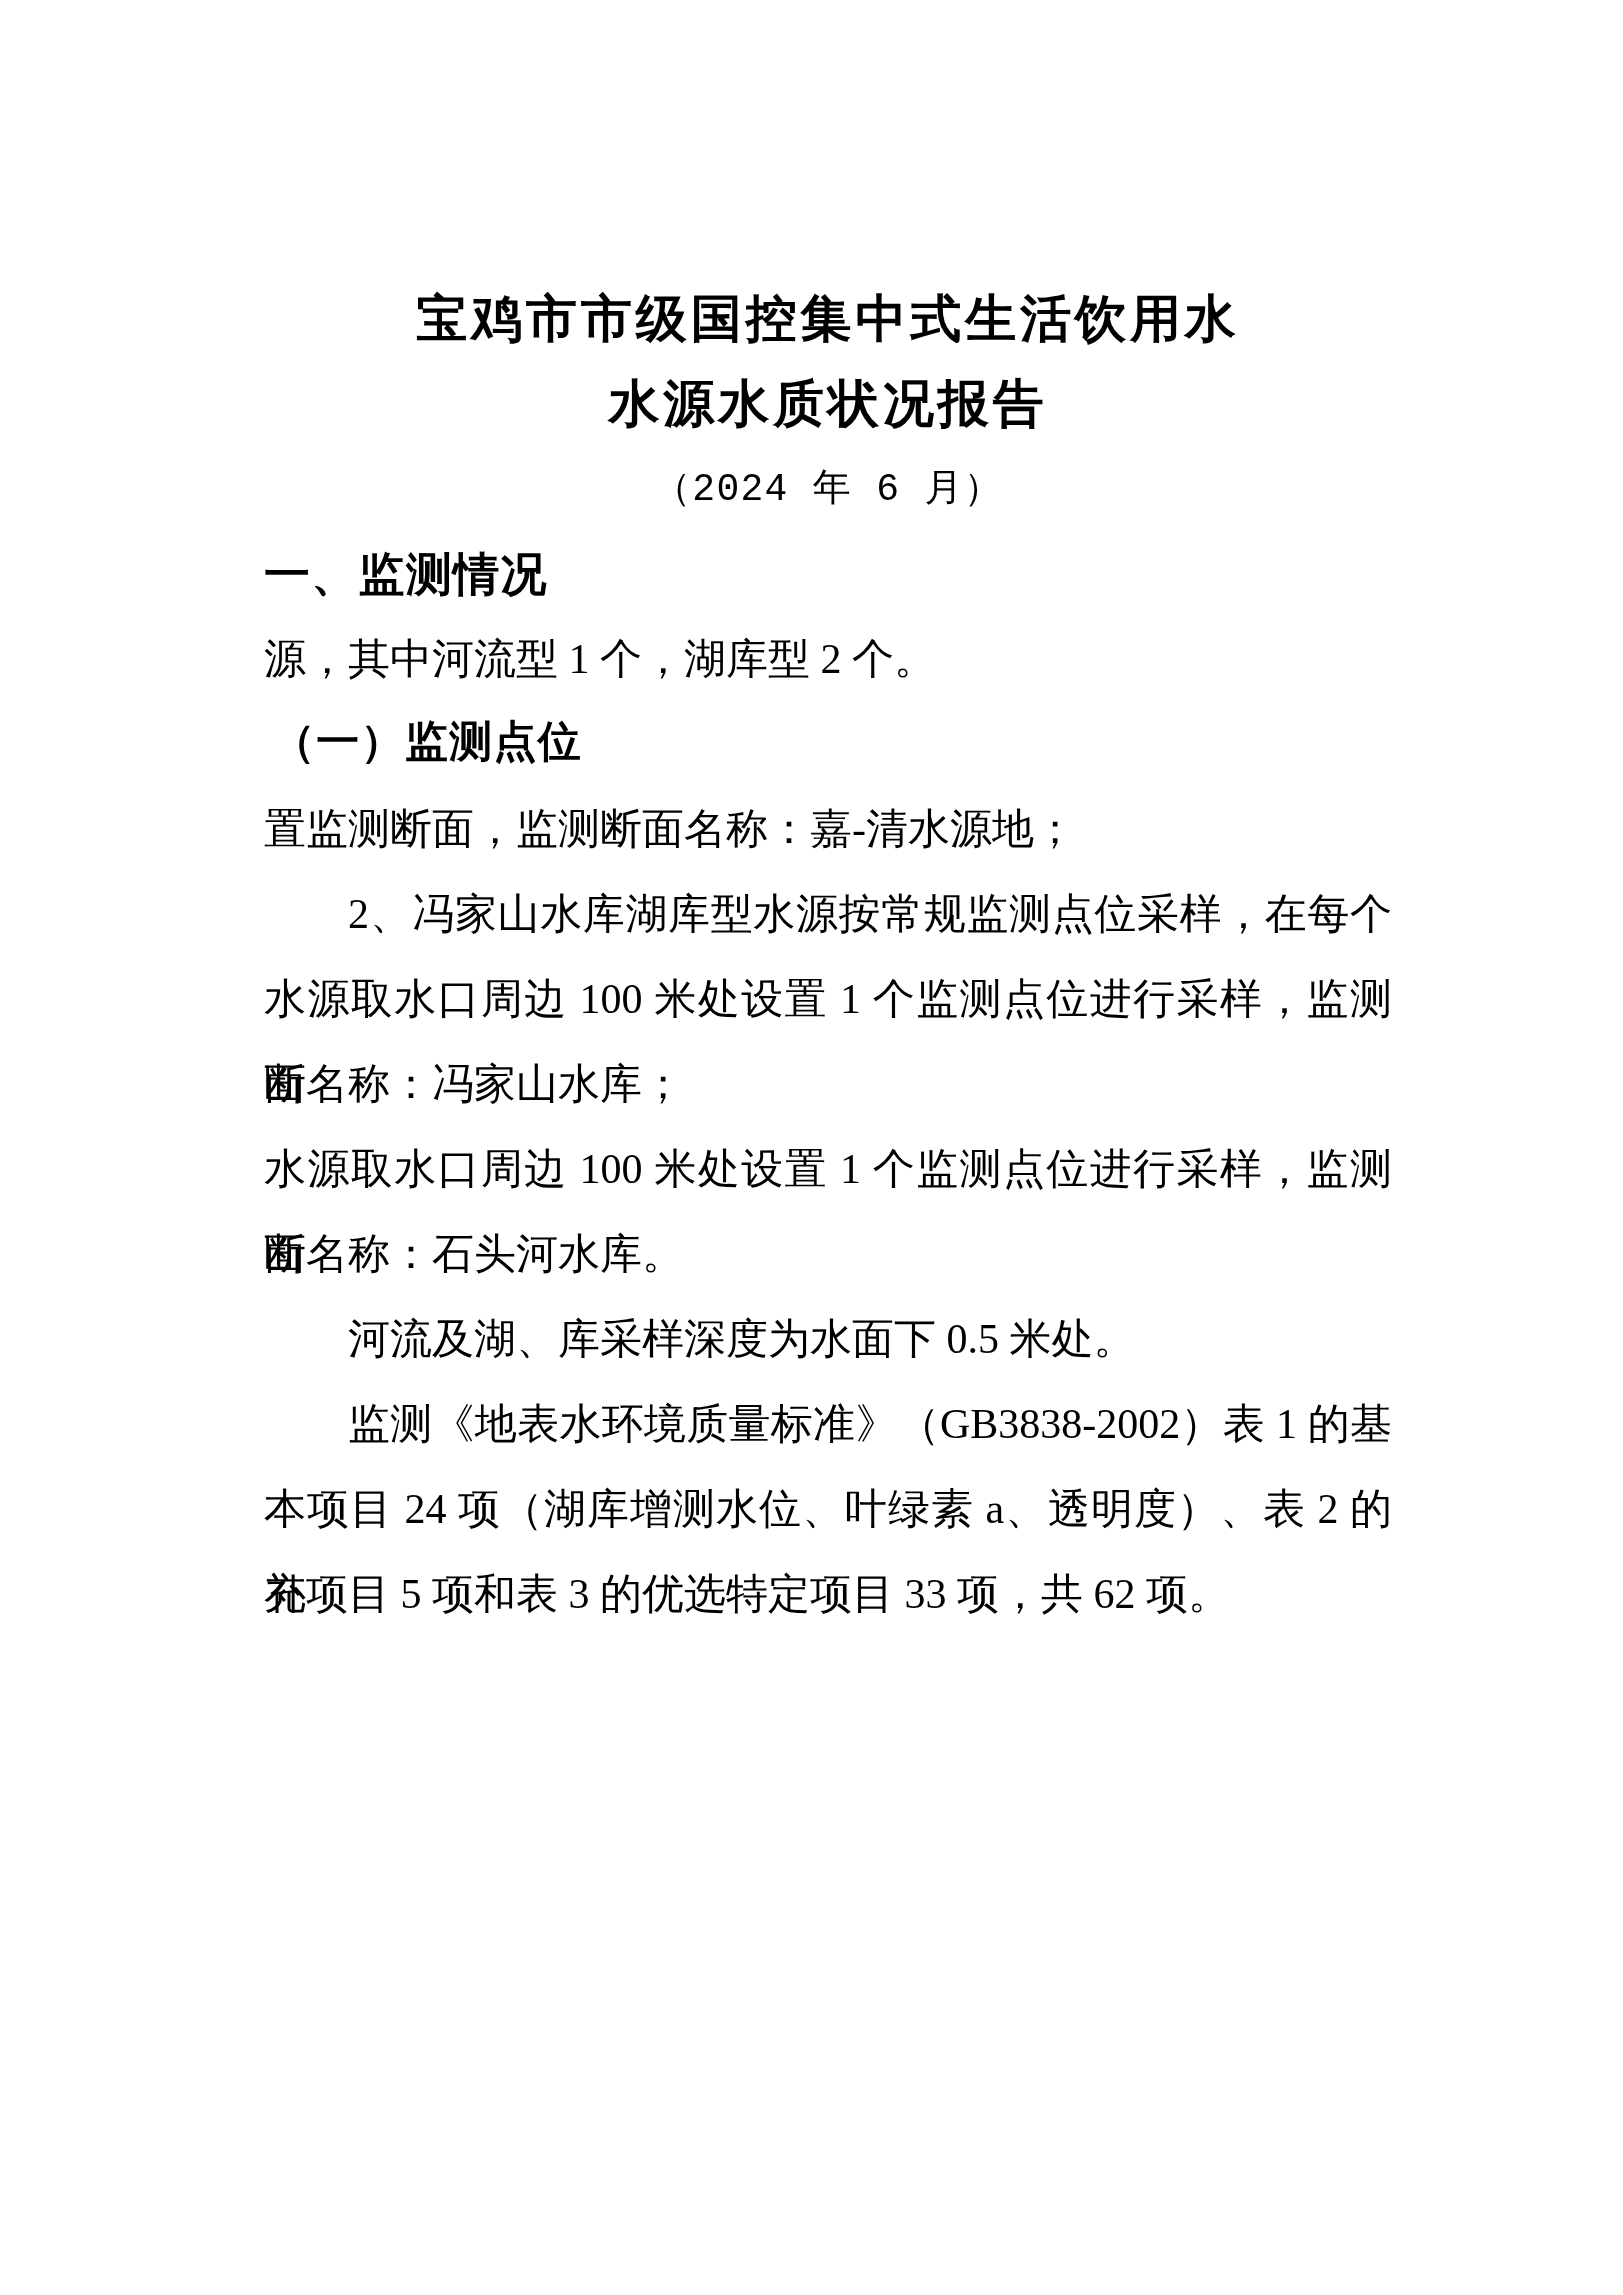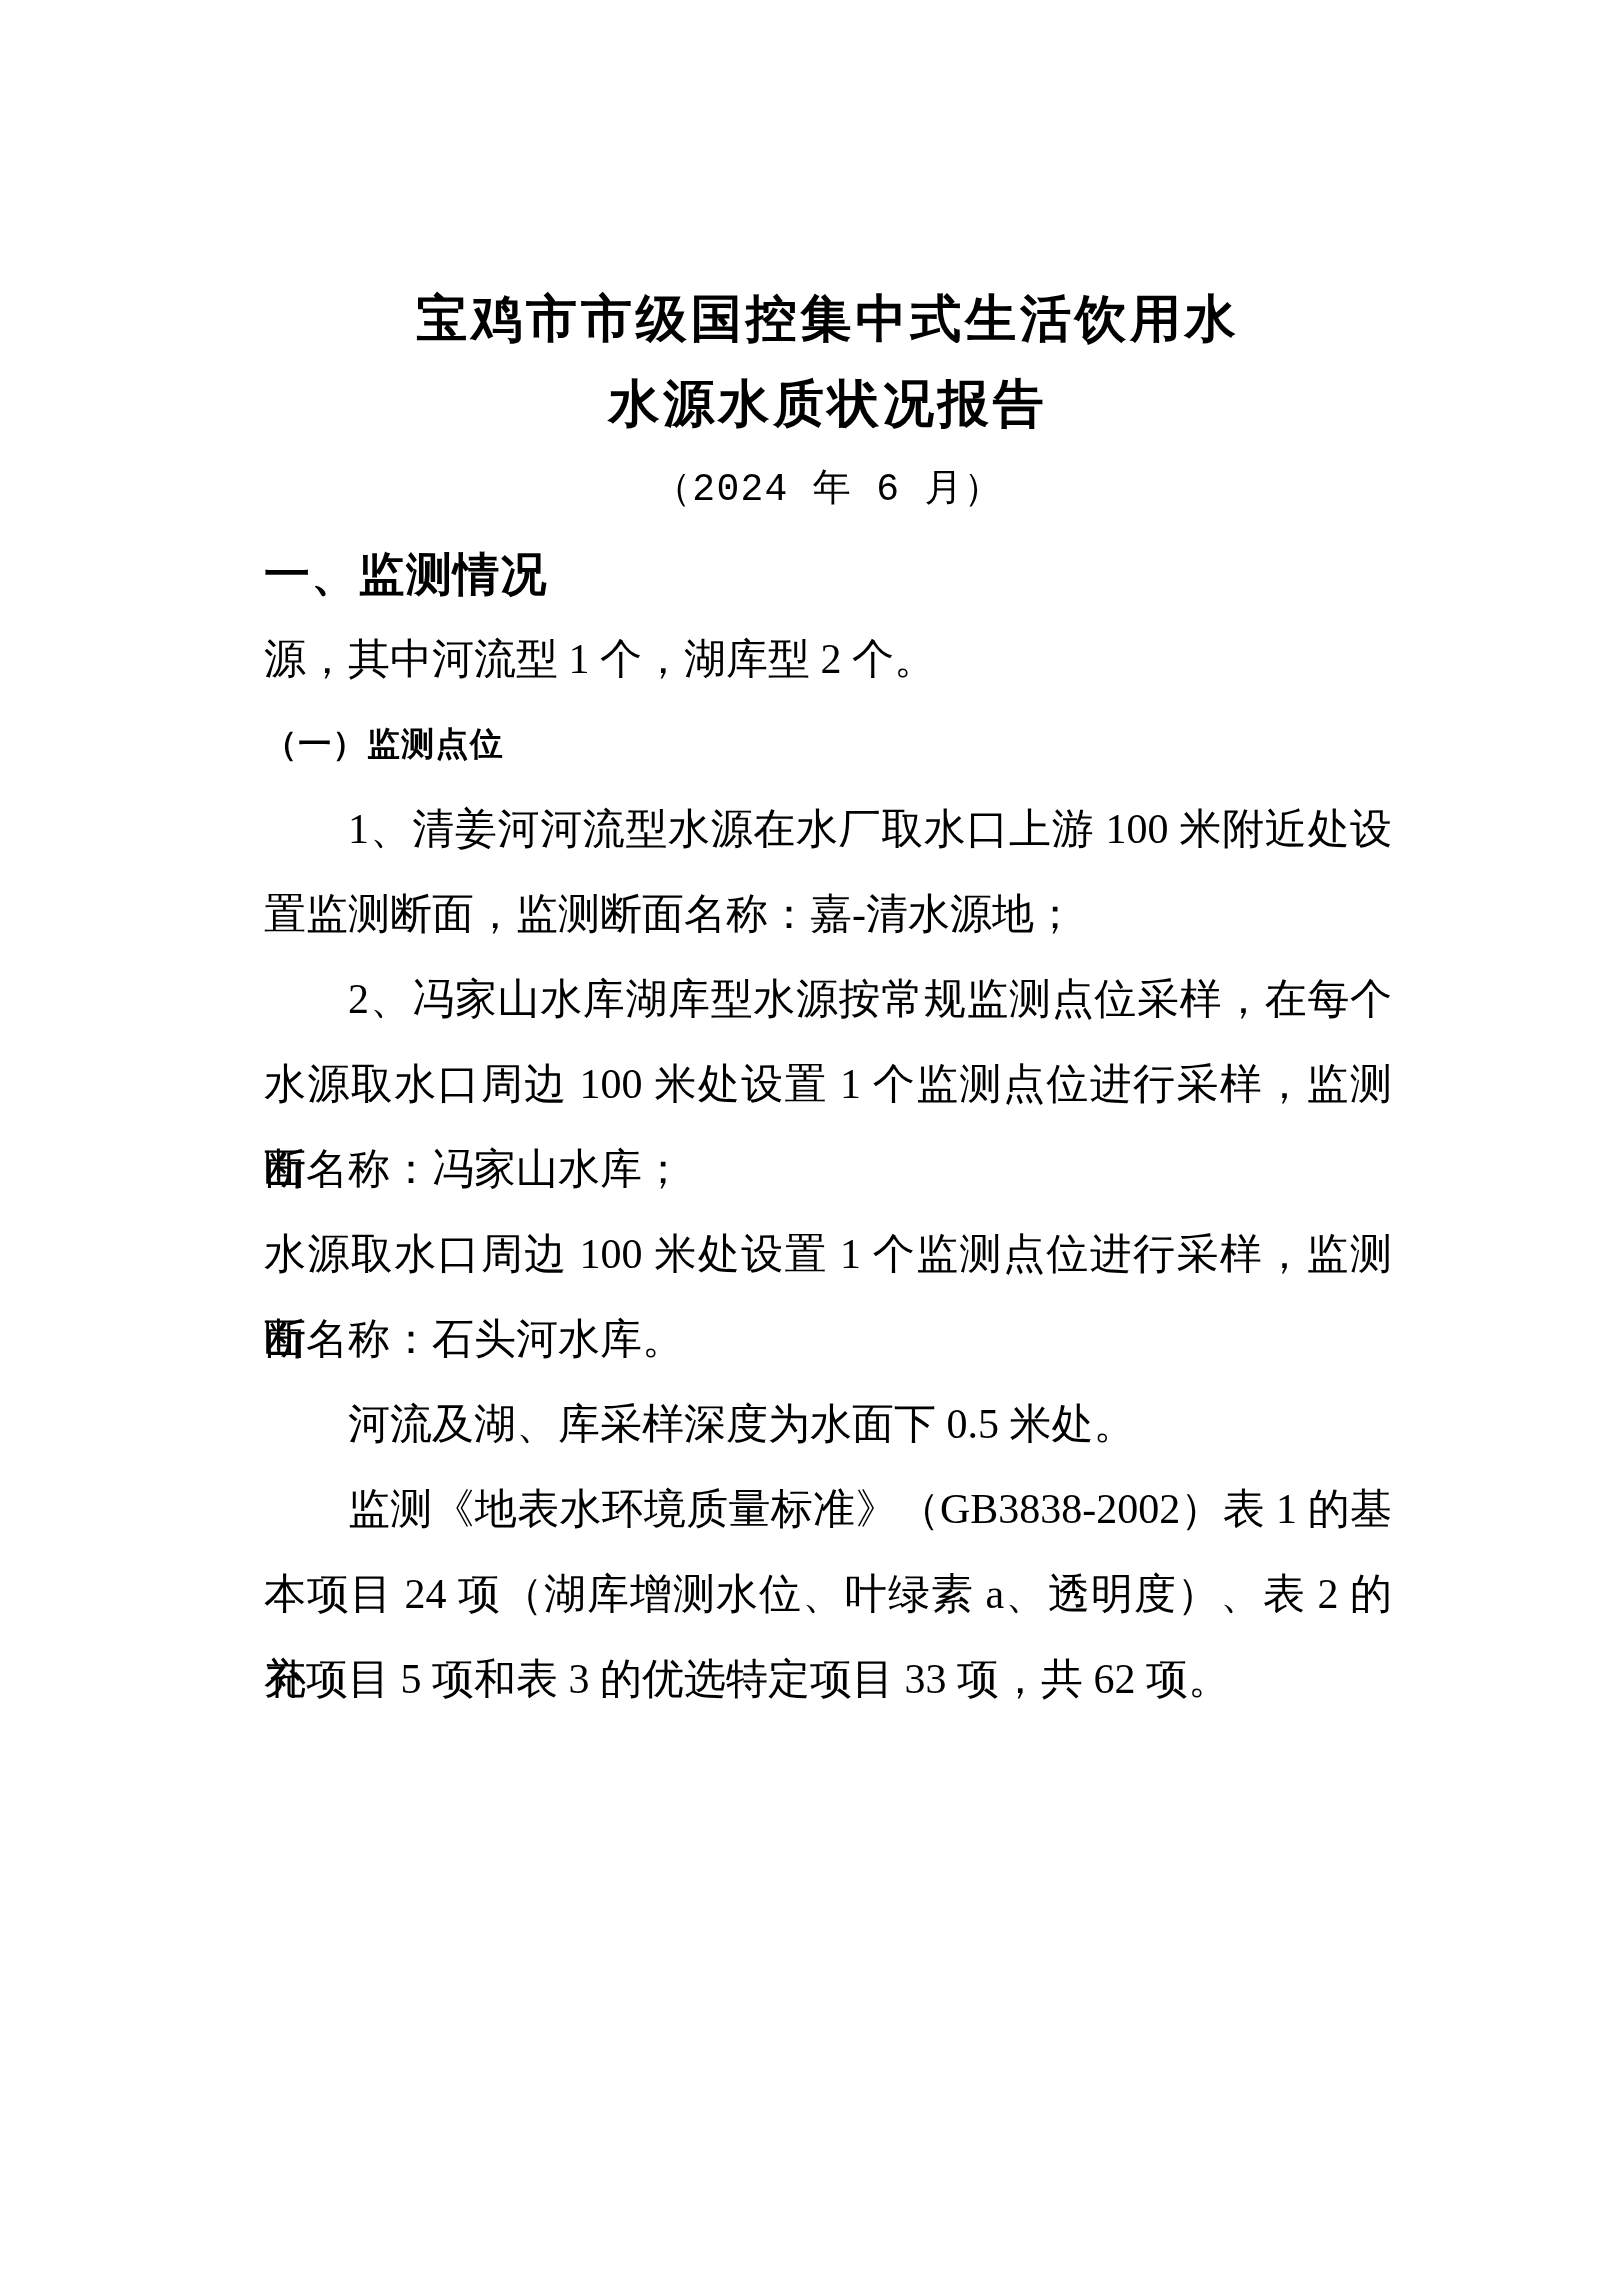--- a/index.html
+++ b/index.html
@@ -38,24 +38,25 @@
     letter-spacing: 1.3px;
     font-family: Liberation Mono, monospace;
   }
   .h1 {
     font-size: 46px;
     font-weight: bold;
     font-family: Liberation Sans, sans-serif;
     letter-spacing: 1.3px;
   }
   .h2 {
-    font-size: 33px;
+    font-size: 43px;
     font-weight: bold;
-    font-family: Liberation Serif, serif;
+    font-family: Liberation Mono, monospace;
     letter-spacing: 1.3px;
+    margin-left: 8px;
   }
   .b {
     font-size: 42px;
   }
   .ind {
     text-indent: 84px;
   }
   .j {
     text-align: justify;
     text-align-last: justify;
@@ -69,21 +70,20 @@
   <div class="line title-line">宝鸡市市级国控集中式生活饮用水</div>
   <div class="line title-line">水源水质状况报告</div>
   <div class="line date-line">（2024 年 6 月）</div>
 
   <div class="line h1">一、监测情况</div>
 
   <div class="line b">源，其中河流型 1 个，湖库型 2 个。</div>
 
   <div class="line h2">（一）监测点位</div>
 
-  <div class="line b j ind">1、清姜河河流型水源在水厂取水口上游 100 米附近处设</div>
   <div class="line b">置监测断面，监测断面名称：嘉-清水源地；</div>
 
   <div class="line b j ind">2、冯家山水库湖库型水源按常规监测点位采样，在每个</div>
   <div class="line b j">水源取水口周边 100 米处设置 1 个监测点位进行采样，监测断</div>
   <div class="line b">面名称：冯家山水库；</div>
 
   <div class="line b j">水源取水口周边 100 米处设置 1 个监测点位进行采样，监测断</div>
   <div class="line b">面名称：石头河水库。</div>
 
   <div class="line b ind">河流及湖、库采样深度为水面下 0.5 米处。</div>

